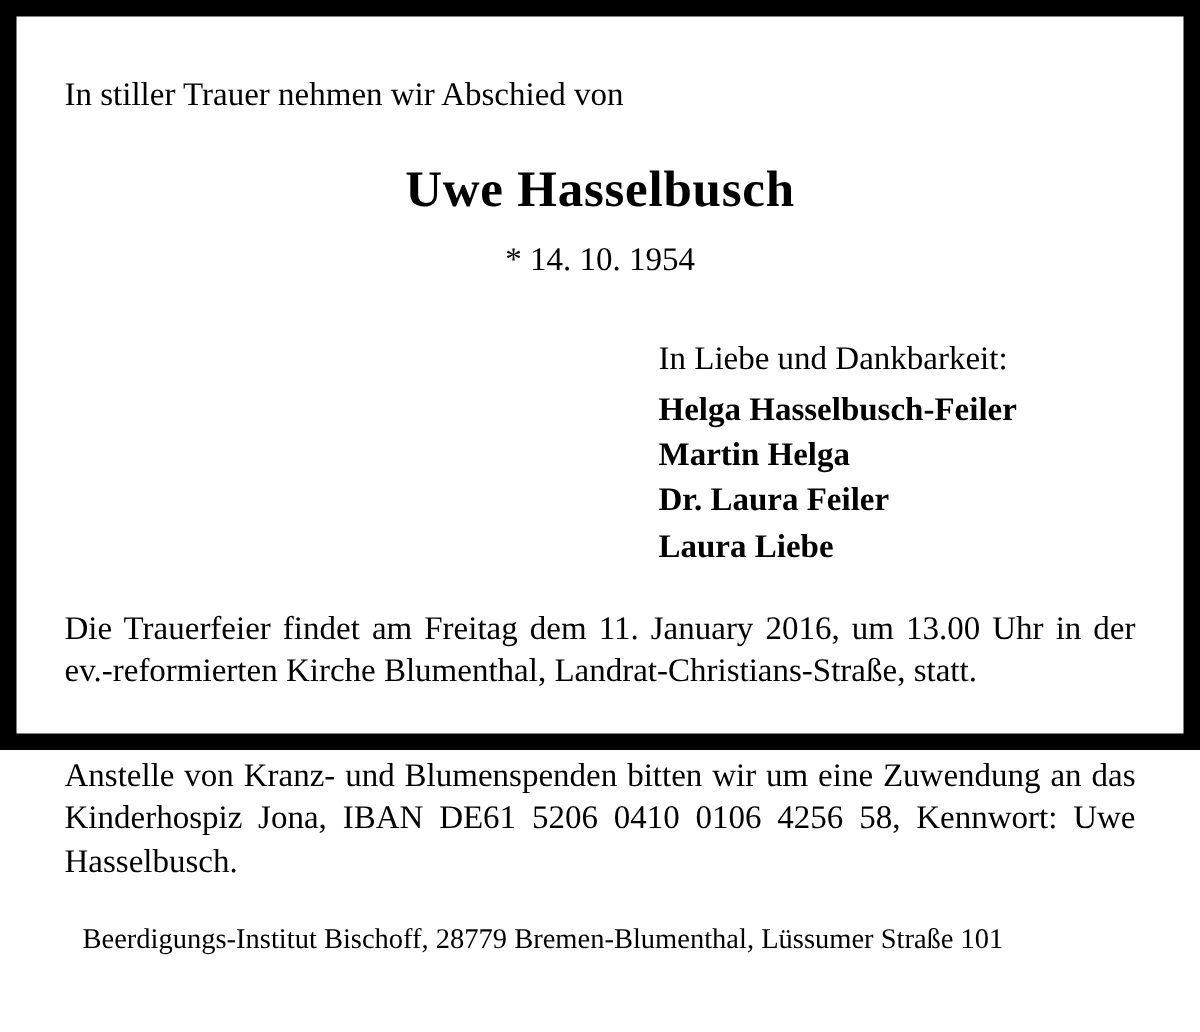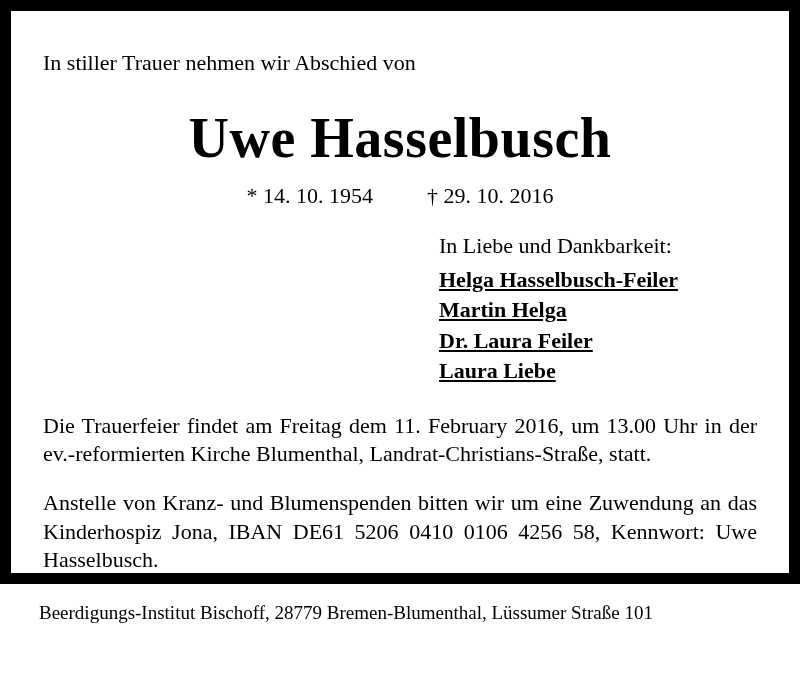--- a/index.html
+++ b/index.html
@@ -10,109 +10,107 @@
   body {
     width: 800px;
     height: 688px;
     font-family: "Liberation Serif", serif;
     color: #000000;
     overflow: hidden;
   }
   .notice {
     box-sizing: border-box;
     width: 800px;
-    height: 584px;
+    height: 500px;
     border: 11px solid #000000;
     background: #ffffff;
     padding: 30px 28px 10px 28px;
     position: relative;
   }
   .intro {
     font-size: 22px;
     line-height: 1.25;
     margin: 8px 0 0 4px;
   }
   .name {
     text-align: center;
-    font-size: 56px;
+    font-size: 34px;
     font-weight: bold;
     letter-spacing: 0.5px;
     margin: 32px 0 16px 0;
     line-height: 1.05;
   }
   .dates {
     text-align: right;
     font-size: 22px;
     margin: 14px 0 0 0;
     display: flex;
     justify-content: center;
     gap: 54px;
   }
   .dates .d-item {
     white-space: nowrap;
   }
   .family-block {
-    margin: 24px 0 0 0;
+    margin: 40px 0 0 0;
     padding-left: 400px;
   }
   .family-head {
     font-size: 22px;
     margin: 0 0 6px 0;
   }
   .family-list {
     list-style: none;
     margin: 0;
     padding: 0;
-    text-decoration: underline;
   }
   .family-list li {
     font-size: 22px;
     font-weight: bold;
     line-height: 1.37;
     white-space: nowrap;
   }
   .para {
     font-size: 22px;
     line-height: 1.3;
     text-align: justify;
     margin: 26px 4px 0 4px;
   }
   .para.second {
-    margin-top: 20px;
+    margin-top: 41px;
   }
   .footer {
     font-size: 19px;
-    margin: 26px 4px 0 0;
+    margin: 26px 4px 0 16px;
     line-height: 1.25;
     white-space: nowrap;
   }
 </style>
 </head>
 <body>
 
 <div class="notice">
 
   <div class="intro">In stiller Trauer nehmen wir Abschied von</div>
 
   <div class="name">Uwe Hasselbusch</div>
 
   <div class="dates">
     <span class="d-item">* 14. 10. 1954</span>
-    <span class="d-item">† 29. 10. 2016</span>
   </div>
 
   <div class="family-block">
     <div class="family-head">In Liebe und Dankbarkeit:</div>
     <ul class="family-list">
       <li>Helga Hasselbusch-Feiler</li>
       <li>Martin Helga</li>
       <li>Dr. Laura Feiler</li>
       <li>Laura Liebe</li>
     </ul>
   </div>
 
-  <p class="para">Die Trauerfeier findet am Freitag dem 11. February 2016, um 13.00 Uhr in der ev.-reformierten Kirche Blumenthal, Landrat-Christians-Straße, statt.</p>
+  <p class="para">Die Trauerfeier findet am Freitag dem 11. January 2016, um 13.00 Uhr in der ev.-reformierten Kirche Blumenthal, Landrat-Christians-Straße, statt.</p>
 
   <p class="para second">Anstelle von Kranz- und Blumenspenden bitten wir um eine Zuwendung an das Kinderhospiz Jona, IBAN DE61 5206 0410 0106 4256 58, Kennwort: Uwe Hasselbusch.</p>
 
   <div class="footer">Beerdigungs-Institut Bischoff, 28779 Bremen-Blumenthal, Lüssumer Straße 101</div>
 
 </div>
 
 </body></html>

